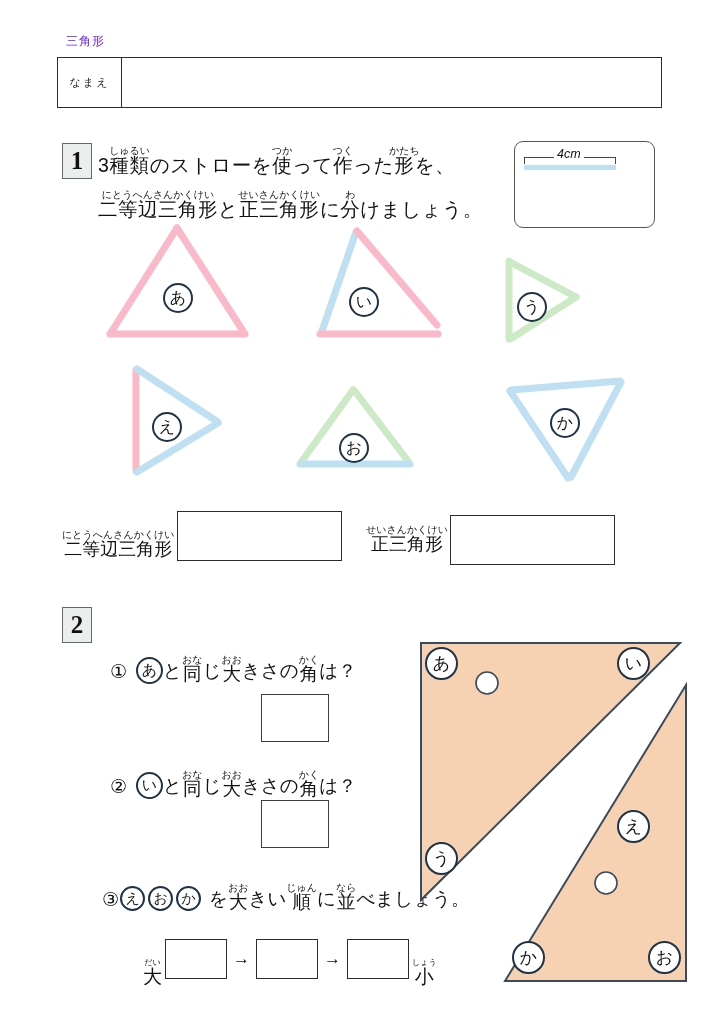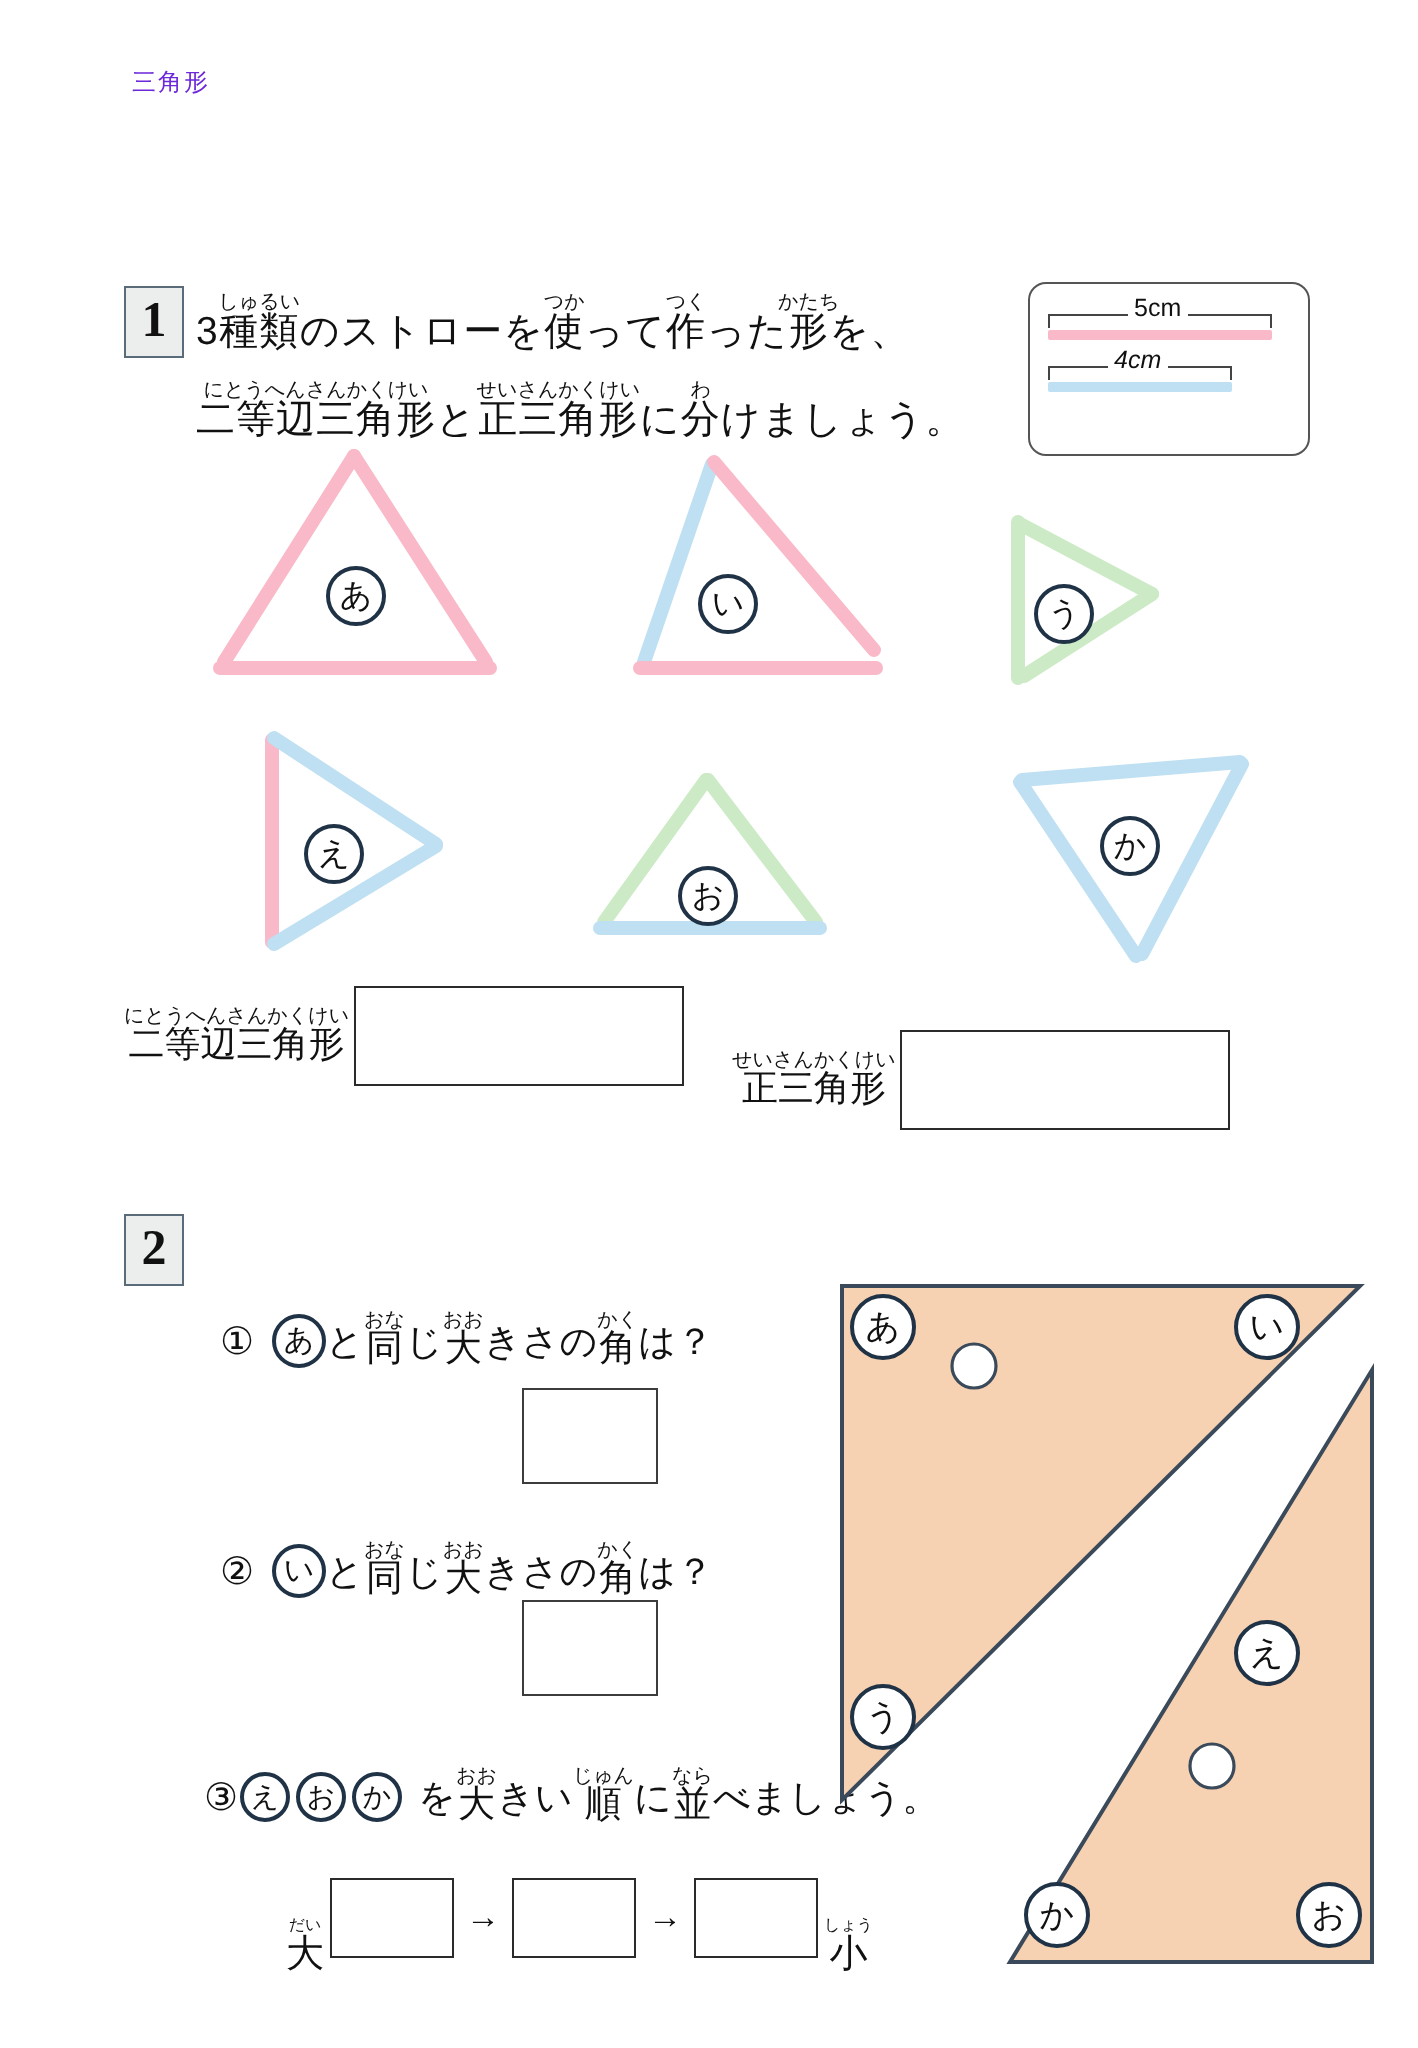--- a/index.html
+++ b/index.html
@@ -184,21 +184,21 @@
     font-size: 18px;
     color: #111;
     white-space: nowrap;
     margin-right: 2px;
   }
   .answer-box {
     border: 1.5px solid #2b2b2b;
     background: #fff;
     box-sizing: border-box;
   }
-  #classify-iso { left: 62px; top: 493px; }
+  #classify-iso { left: 62px; top: 511px; align-items: flex-end; }
   #classify-iso .answer-box { width: 165px; height: 50px; }
   #classify-equi { left: 366px; top: 515px; }
   #classify-equi .answer-box { width: 165px; height: 50px; }
 
   .ans-sq {
     position: absolute;
     width: 68px; height: 48px;
     border: 1.6px solid #3c3c3c;
     background: #fff;
     box-sizing: border-box;
@@ -248,37 +248,36 @@
     color: #111;
   }
 </style>
 </head>
 <body>
 
 <div class="page">
 
   <div class="sheet-title">三角形</div>
 
+  <div class="name-table">
+    <div class="name-label-cell">なまえ</div>
+    <div class="name-input-cell"></div>
+  </div>
 
   <div class="qnum" id="qnum1">1</div>
 
   <div class="qline q1l1">
     <span>3</span><ruby><span>種類</span><rt>しゅるい</rt></ruby><span>のストローを</span><ruby><span>使</span><rt>つか</rt></ruby><span>って</span><ruby><span>作</span><rt>つく</rt></ruby><span>った</span><ruby><span>形</span><rt>かたち</rt></ruby><span>を、</span>
   </div>
 
   <div class="qline q1l2">
     <ruby><span>二等辺三角形</span><rt>にとうへんさんかくけい</rt></ruby><span>と</span><ruby><span>正三角形</span><rt>せいさんかくけい</rt></ruby><span>に</span><ruby><span>分</span><rt>わ</rt></ruby><span>けましょう。</span>
   </div>
 
   <div class="legend">
-    <div class="legend-row">
-      <div class="legend-bracket" id="brk0" style="width: 112px;"></div>
-      <div class="legend-len" id="len0" style="left: 40px;">5cm</div>
-      <div class="legend-bar" id="bar0" style="width: 112px; background: rgb(249, 185, 200);"></div>
-    </div>
     <div class="legend-row">
       <div class="legend-bracket" id="brk1" style="width: 92px;"></div>
       <div class="legend-len" id="len1" style="left: 30px; font-style: italic;">4cm</div>
       <div class="legend-bar" id="bar1" style="width: 92px; background: rgb(190, 224, 242);"></div>
     </div>
   </div>
 
   <svg class="shapes-svg" width="709" height="1024" viewBox="0 0 709 1024">
     <g stroke-linecap="round" stroke-width="7" fill="none">
 

